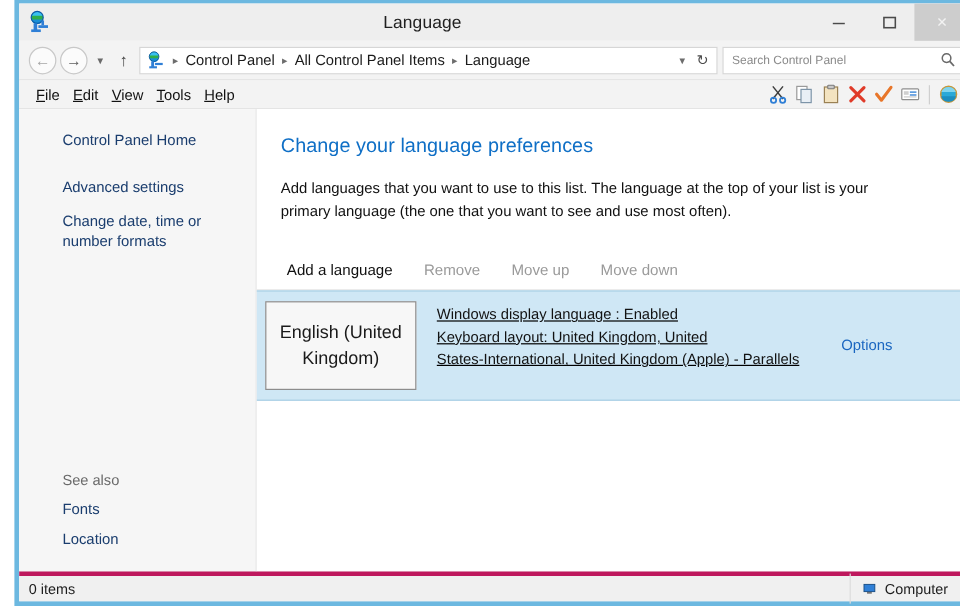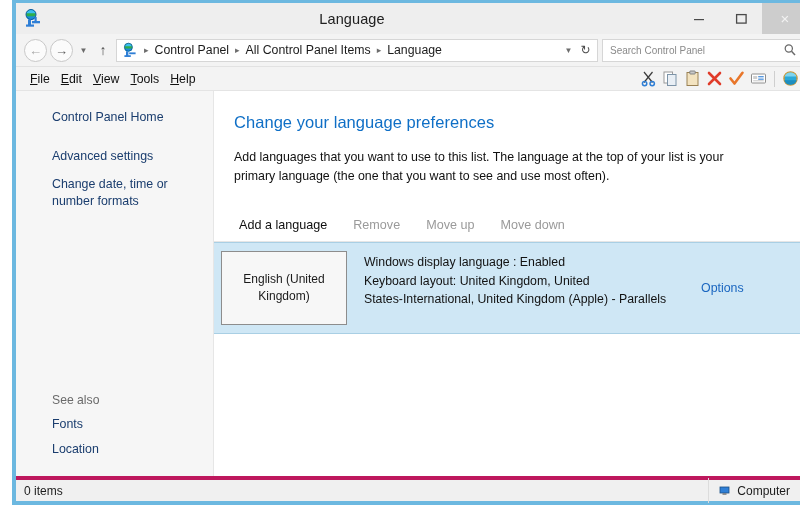--- a/index.html
+++ b/index.html
@@ -286,30 +286,31 @@
   .lang-tile {
     width: 126px;
     min-height: 74px;
     background: #f7f7f7;
     border: 1px solid #8d8d8d;
     box-sizing: border-box;
     display: flex;
     align-items: center;
     justify-content: center;
     text-align: center;
-    font-size: 12px;
+    font-size: 15px;
     color: #1a1a1a;
     line-height: 1.42;
     padding: 4px 6px;
     flex: 0 0 auto;
   }
   .lang-details {
     flex: 1 1 auto;
     padding: 2px 6px 0 17px;
     min-width: 0;
+    text-decoration: underline;
   }
   .lang-details div {
     font-size: 12.3px;
     color: #121212;
     line-height: 1.5;
     white-space: nowrap;
   }
   .lang-options {
     flex: 0 0 auto;
     width: 120px;

